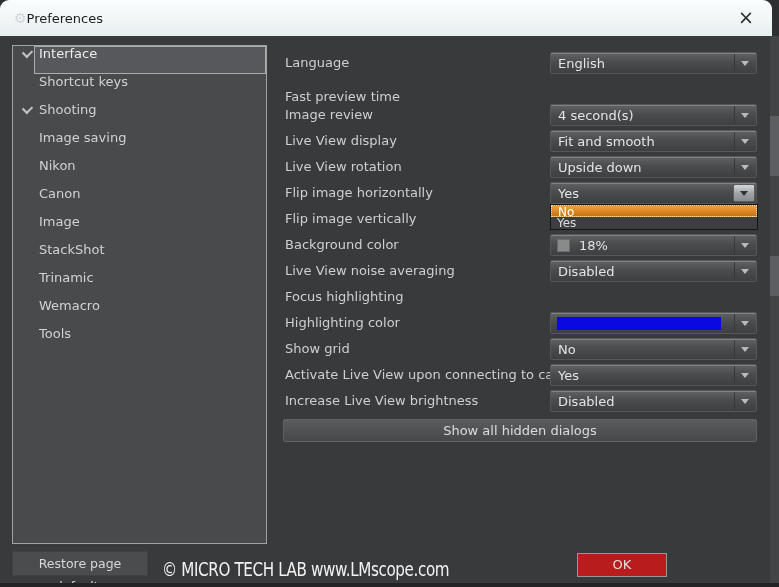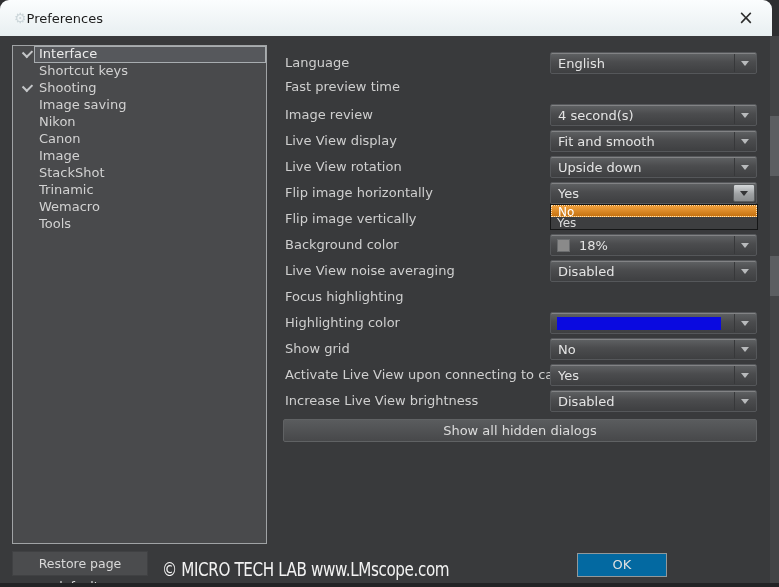--- a/index.html
+++ b/index.html
@@ -9,21 +9,21 @@
   .titlebar{position:absolute;left:0;top:0;right:0;height:36px;background:linear-gradient(#fbfdfe,#e8eff1);display:flex;align-items:center;}
   .gear{margin-left:14px;font-size:14px;color:#ccd6da;line-height:1;}
   .title{font-size:13px;color:#1c1c1c;}
   .close{position:absolute;right:12px;top:5px;width:28px;height:26px;text-align:center;line-height:25px;font-size:19px;color:#2b2b2b;cursor:default;}
   
   .right-edge{position:absolute;left:770px;top:36px;width:9px;height:547px;background:#434446;}
   .right-edge .notch{position:absolute;left:0;width:9px;background:#5c5e61;}
   .bottom-edge{position:absolute;left:0;top:583px;width:779px;height:4px;background:#232325;}
   
   .tree{position:absolute;left:12px;top:45px;width:255px;height:499px;background:#494a4c;border:1px solid #a0a3a5;box-sizing:border-box;}
-  .tree-row{position:relative;height:17px;line-height:15px;font-size:13px;color:#d2d2d2;white-space:nowrap;}
+  .tree-row{position:relative;height:28px;line-height:15px;font-size:13px;color:#d2d2d2;white-space:nowrap;}
   .tree-row .chev{position:absolute;left:10px;top:3px;width:7px;height:5px;border-left:2px solid #c4c6c8;border-bottom:2px solid #c4c6c8;transform:rotate(-45deg);}
   .tree-row .lbl{position:relative;z-index:1;padding-left:26px;display:block;}
   .tree-row.lvl1 .lbl{}
   .tree-row.selected .hl{position:absolute;left:21px;right:0;top:0;bottom:0;background:#56585c;border:1px solid #a8adb0;box-sizing:border-box;}
   .tree-row.selected .lbl{color:#ececec;}
   
   .row{position:absolute;left:285px;width:472px;height:22px;}
   .rlabel{display:block;line-height:22px;font-size:13px;color:#cfcfcf;white-space:nowrap;}
   .combo{position:absolute;left:265px;top:0;width:207px;height:22px;box-sizing:border-box;border:1px solid #55575a;border-radius:2px;background:linear-gradient(#606264,#4b4c4e 45%,#3e3f41);box-shadow:inset 0 1px 0 rgba(255,255,255,.22);display:flex;align-items:center;}
   .cval{padding-left:7px;font-size:13px;color:#e4e4e4;white-space:nowrap;overflow:hidden;}
@@ -36,21 +36,21 @@
   .colorbar{width:164px;height:13px;margin-left:6px;}
   
   .popup{position:absolute;left:550px;top:204px;width:206px;background:#3d3e40;border:1px solid #151617;z-index:5;}
   .popup-item{height:12px;line-height:12px;font-size:12px;color:#dcdcdc;padding-left:6px;white-space:nowrap;}
   .popup-item.hl{background:linear-gradient(#f0a03c,#c67312);border:1px dotted #ffe0b0;box-sizing:border-box;color:#fff;}
   
   .wide-btn{position:absolute;left:283px;top:419px;width:474px;height:23px;box-sizing:border-box;border:1px solid #606264;border-radius:2px;background:linear-gradient(#5a5c5e,#47484a);text-align:center;line-height:21px;font-size:13px;color:#dcdcdc;}
   
   .restore-btn{position:absolute;left:12px;top:551px;width:136px;height:25px;box-sizing:border-box;background:#4b4c4e;border:1px solid #404143;text-align:center;line-height:23px;font-size:12.5px;color:#d8d8d8;}
   .copyright{position:absolute;left:162px;top:558px;font-size:19px;color:#f2f2f2;white-space:nowrap;transform:scaleX(.8);transform-origin:left center;letter-spacing:-0.5px;}
-  .ok-btn,.cancel-btn{position:absolute;top:553px;width:90px;height:24px;box-sizing:border-box;background:#0369a1;text-align:center;line-height:22px;font-size:13px;color:#e0e0e0;}
+  .ok-btn,.cancel-btn{position:absolute;top:553px;width:90px;height:24px;box-sizing:border-box;background:#b91c1c;text-align:center;line-height:22px;font-size:13px;color:#e0e0e0;}
   .ok-btn{left:577px;border:1px solid #92989a;}
   .cancel-btn{left:677px;border:1px solid #6e7477;}
 </style>
 </head>
 <body>
 
 <div class="window">
 
   <div class="titlebar">
     <span class="gear">⚙</span>
@@ -100,21 +100,21 @@
   <div class="row" style="top:52px">
     <span class="rlabel">Language</span>
     <div class="combo">
       <span class="cval">English</span>
       <span class="arrow">
           <i class="tri"></i>
         </span>
     </div>
   </div>
 
-  <div class="row" style="top:76px">
+  <div class="row" style="top:86px">
     <span class="rlabel">Fast preview time</span>
   </div>
 
   <div class="row" style="top:104px">
     <span class="rlabel">Image review</span>
     <div class="combo">
       <span class="cval">4 second(s)</span>
       <span class="arrow">
           <i class="tri"></i>
         </span>

